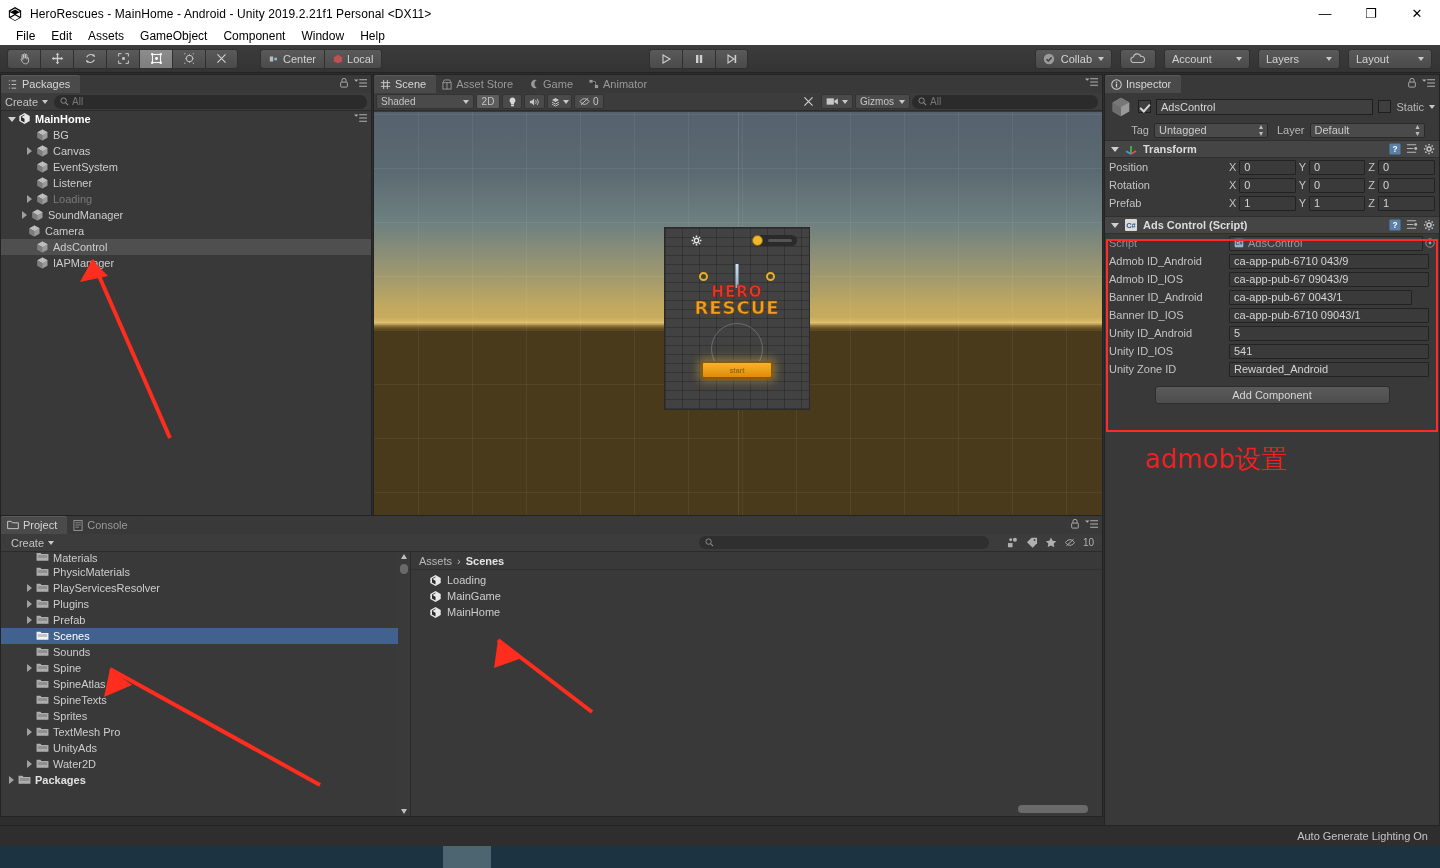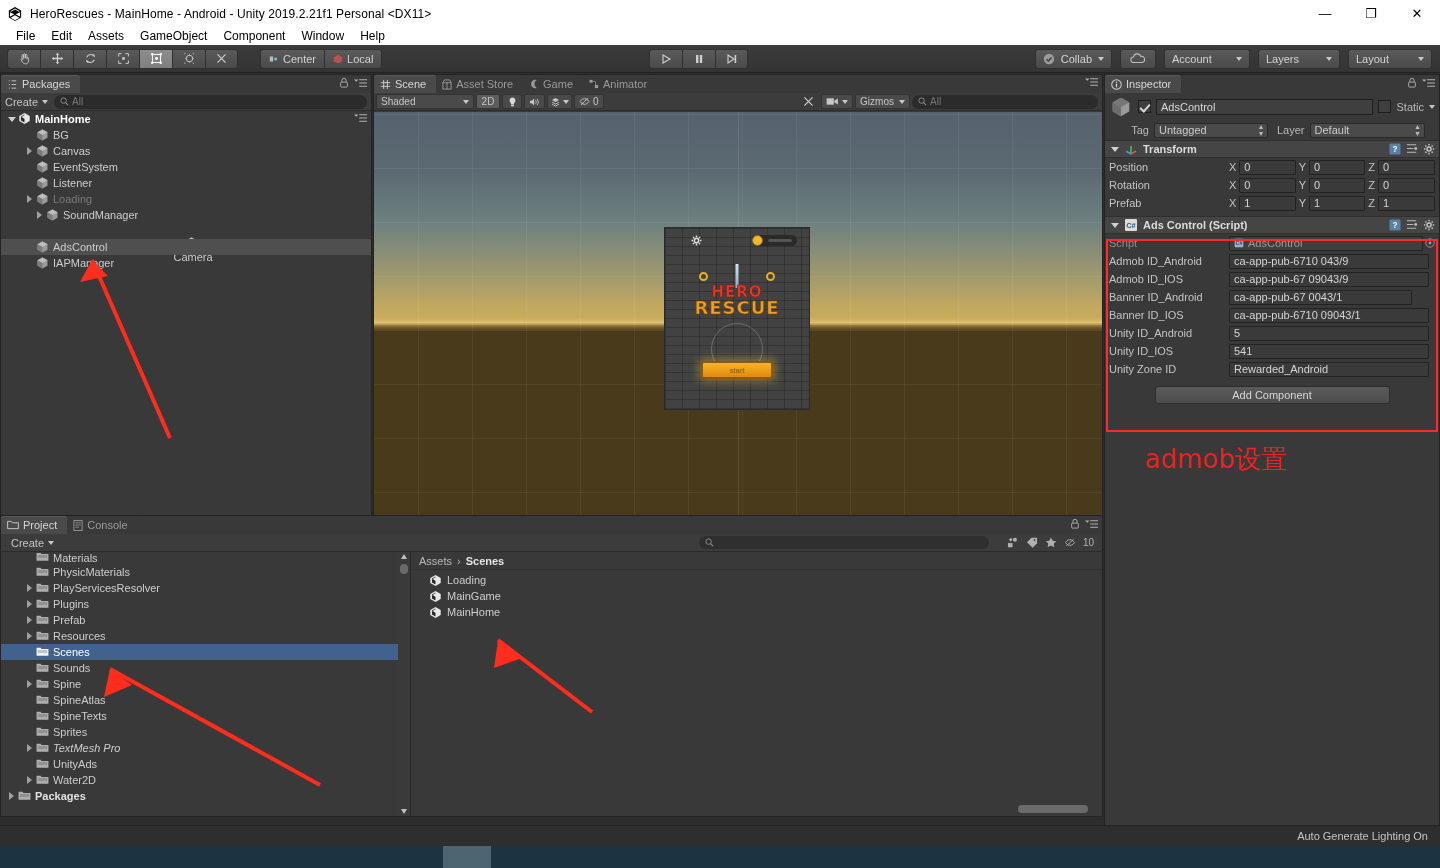--- a/index.html
+++ b/index.html
@@ -511,32 +511,32 @@
             <span class="tw">
               <span class="arrow-r"></span>
             </span>
             <span class="cube-ico"><svg width="13" height="13" viewBox="0 0 14 14">
                 <path fill="#9a9a9a" d="M7 1.6 12.4 4.6v5.9L7 13.5 1.6 10.5V4.6z"></path>
                 <path fill="#bdbdbd" d="M7 1.6 1.6 4.6 7 7.6l5.4-3z"></path>
                 <path fill="#7d7d7d" d="M1.6 4.6v5.9L7 13.5V7.6z"></path>
               </svg></span>
             <span class="row-label">Loading</span>
           </div>
-          <div class="tree-row" style="padding-left: 32px;">
+          <div class="tree-row" style="padding-left: 17px;">
             <span class="tw">
               <span class="arrow-r"></span>
             </span>
             <span class="cube-ico"><svg width="13" height="13" viewBox="0 0 14 14">
                 <path fill="#9a9a9a" d="M7 1.6 12.4 4.6v5.9L7 13.5 1.6 10.5V4.6z"></path>
                 <path fill="#bdbdbd" d="M7 1.6 1.6 4.6 7 7.6l5.4-3z"></path>
                 <path fill="#7d7d7d" d="M1.6 4.6v5.9L7 13.5V7.6z"></path>
               </svg></span>
             <span class="row-label">SoundManager</span>
           </div>
-          <div class="tree-row" style="padding-left: 14px; flex-direction: column;">
+          <div class="tree-row" style="padding-left: 14px;">
             <span class="tw"></span>
             <span class="cube-ico"><svg width="13" height="13" viewBox="0 0 14 14">
                 <path fill="#9a9a9a" d="M7 1.6 12.4 4.6v5.9L7 13.5 1.6 10.5V4.6z"></path>
                 <path fill="#bdbdbd" d="M7 1.6 1.6 4.6 7 7.6l5.4-3z"></path>
                 <path fill="#7d7d7d" d="M1.6 4.6v5.9L7 13.5V7.6z"></path>
               </svg></span>
             <span class="row-label">Camera</span>
           </div>
           <div class="tree-row selected" style="padding-left: 22px;">
             <span class="tw"></span>
@@ -990,81 +990,71 @@
             <div class="proj-tree-row" style="padding-left: 22px;">
               <span class="tw">
                 <span class="arrow-r"></span>
               </span>
               <span class="folder-ico"><svg width="13" height="11" viewBox="0 0 14 11">
                   <path fill="#b9b9b9" d="M0.6 1.4h4.2l1.1 1.5h7.5v7.2H0.6z" opacity="0.92"></path>
                   <path fill="#3a3a3a" d="M2 4.3h10v0.8H2zM2 5.9h10v0.8H2z" opacity="0.5"></path>
                 </svg></span>
               <span class="row-label">Prefab</span>
             </div>
+            <div class="proj-tree-row selected" style="padding-left: 22px;">
+              <span class="tw"></span>
+              <span class="folder-ico"><svg width="13" height="11" viewBox="0 0 14 11">
+                  <path fill="#ffffff" d="M0.6 1.4h4.2l1.1 1.5h7.5v7.2H0.6z" opacity="0.92"></path>
+                  <path fill="#3a3a3a" d="M2 4.3h10v0.8H2zM2 5.9h10v0.8H2z" opacity="0.5"></path>
+                </svg></span>
+              <span class="row-label">Scenes</span>
+            </div>
+            <div class="proj-tree-row" style="padding-left: 22px;">
+              <span class="tw"></span>
+              <span class="folder-ico"><svg width="13" height="11" viewBox="0 0 14 11">
+                  <path fill="#b9b9b9" d="M0.6 1.4h4.2l1.1 1.5h7.5v7.2H0.6z" opacity="0.92"></path>
+                  <path fill="#3a3a3a" d="M2 4.3h10v0.8H2zM2 5.9h10v0.8H2z" opacity="0.5"></path>
+                </svg></span>
+              <span class="row-label">Sounds</span>
+            </div>
             <div class="proj-tree-row" style="padding-left: 22px;">
               <span class="tw">
                 <span class="arrow-r"></span>
               </span>
               <span class="folder-ico"><svg width="13" height="11" viewBox="0 0 14 11">
                   <path fill="#b9b9b9" d="M0.6 1.4h4.2l1.1 1.5h7.5v7.2H0.6z" opacity="0.92"></path>
                   <path fill="#3a3a3a" d="M2 4.3h10v0.8H2zM2 5.9h10v0.8H2z" opacity="0.5"></path>
                 </svg></span>
-              <span class="row-label">Resources</span>
-            </div>
-            <div class="proj-tree-row selected" style="padding-left: 22px;">
-              <span class="tw"></span>
-              <span class="folder-ico"><svg width="13" height="11" viewBox="0 0 14 11">
-                  <path fill="#ffffff" d="M0.6 1.4h4.2l1.1 1.5h7.5v7.2H0.6z" opacity="0.92"></path>
-                  <path fill="#3a3a3a" d="M2 4.3h10v0.8H2zM2 5.9h10v0.8H2z" opacity="0.5"></path>
-                </svg></span>
-              <span class="row-label">Scenes</span>
+              <span class="row-label">Spine</span>
             </div>
             <div class="proj-tree-row" style="padding-left: 22px;">
               <span class="tw"></span>
               <span class="folder-ico"><svg width="13" height="11" viewBox="0 0 14 11">
                   <path fill="#b9b9b9" d="M0.6 1.4h4.2l1.1 1.5h7.5v7.2H0.6z" opacity="0.92"></path>
                   <path fill="#3a3a3a" d="M2 4.3h10v0.8H2zM2 5.9h10v0.8H2z" opacity="0.5"></path>
                 </svg></span>
-              <span class="row-label">Sounds</span>
-            </div>
-            <div class="proj-tree-row" style="padding-left: 22px;">
-              <span class="tw">
-                <span class="arrow-r"></span>
-              </span>
-              <span class="folder-ico"><svg width="13" height="11" viewBox="0 0 14 11">
-                  <path fill="#b9b9b9" d="M0.6 1.4h4.2l1.1 1.5h7.5v7.2H0.6z" opacity="0.92"></path>
-                  <path fill="#3a3a3a" d="M2 4.3h10v0.8H2zM2 5.9h10v0.8H2z" opacity="0.5"></path>
-                </svg></span>
-              <span class="row-label">Spine</span>
+              <span class="row-label">SpineAtlas</span>
             </div>
             <div class="proj-tree-row" style="padding-left: 22px;">
               <span class="tw"></span>
               <span class="folder-ico"><svg width="13" height="11" viewBox="0 0 14 11">
                   <path fill="#b9b9b9" d="M0.6 1.4h4.2l1.1 1.5h7.5v7.2H0.6z" opacity="0.92"></path>
                   <path fill="#3a3a3a" d="M2 4.3h10v0.8H2zM2 5.9h10v0.8H2z" opacity="0.5"></path>
                 </svg></span>
-              <span class="row-label">SpineAtlas</span>
+              <span class="row-label">SpineTexts</span>
             </div>
             <div class="proj-tree-row" style="padding-left: 22px;">
               <span class="tw"></span>
               <span class="folder-ico"><svg width="13" height="11" viewBox="0 0 14 11">
                   <path fill="#b9b9b9" d="M0.6 1.4h4.2l1.1 1.5h7.5v7.2H0.6z" opacity="0.92"></path>
                   <path fill="#3a3a3a" d="M2 4.3h10v0.8H2zM2 5.9h10v0.8H2z" opacity="0.5"></path>
                 </svg></span>
-              <span class="row-label">SpineTexts</span>
+              <span class="row-label">Sprites</span>
             </div>
             <div class="proj-tree-row" style="padding-left: 22px;">
-              <span class="tw"></span>
-              <span class="folder-ico"><svg width="13" height="11" viewBox="0 0 14 11">
-                  <path fill="#b9b9b9" d="M0.6 1.4h4.2l1.1 1.5h7.5v7.2H0.6z" opacity="0.92"></path>
-                  <path fill="#3a3a3a" d="M2 4.3h10v0.8H2zM2 5.9h10v0.8H2z" opacity="0.5"></path>
-                </svg></span>
-              <span class="row-label">Sprites</span>
-            </div>
-            <div class="proj-tree-row" style="padding-left: 22px; font-style: italic;">
               <span class="tw">
                 <span class="arrow-r"></span>
               </span>
               <span class="folder-ico"><svg width="13" height="11" viewBox="0 0 14 11">
                   <path fill="#b9b9b9" d="M0.6 1.4h4.2l1.1 1.5h7.5v7.2H0.6z" opacity="0.92"></path>
                   <path fill="#3a3a3a" d="M2 4.3h10v0.8H2zM2 5.9h10v0.8H2z" opacity="0.5"></path>
                 </svg></span>
               <span class="row-label">TextMesh Pro</span>
             </div>
             <div class="proj-tree-row" style="padding-left: 22px;">

